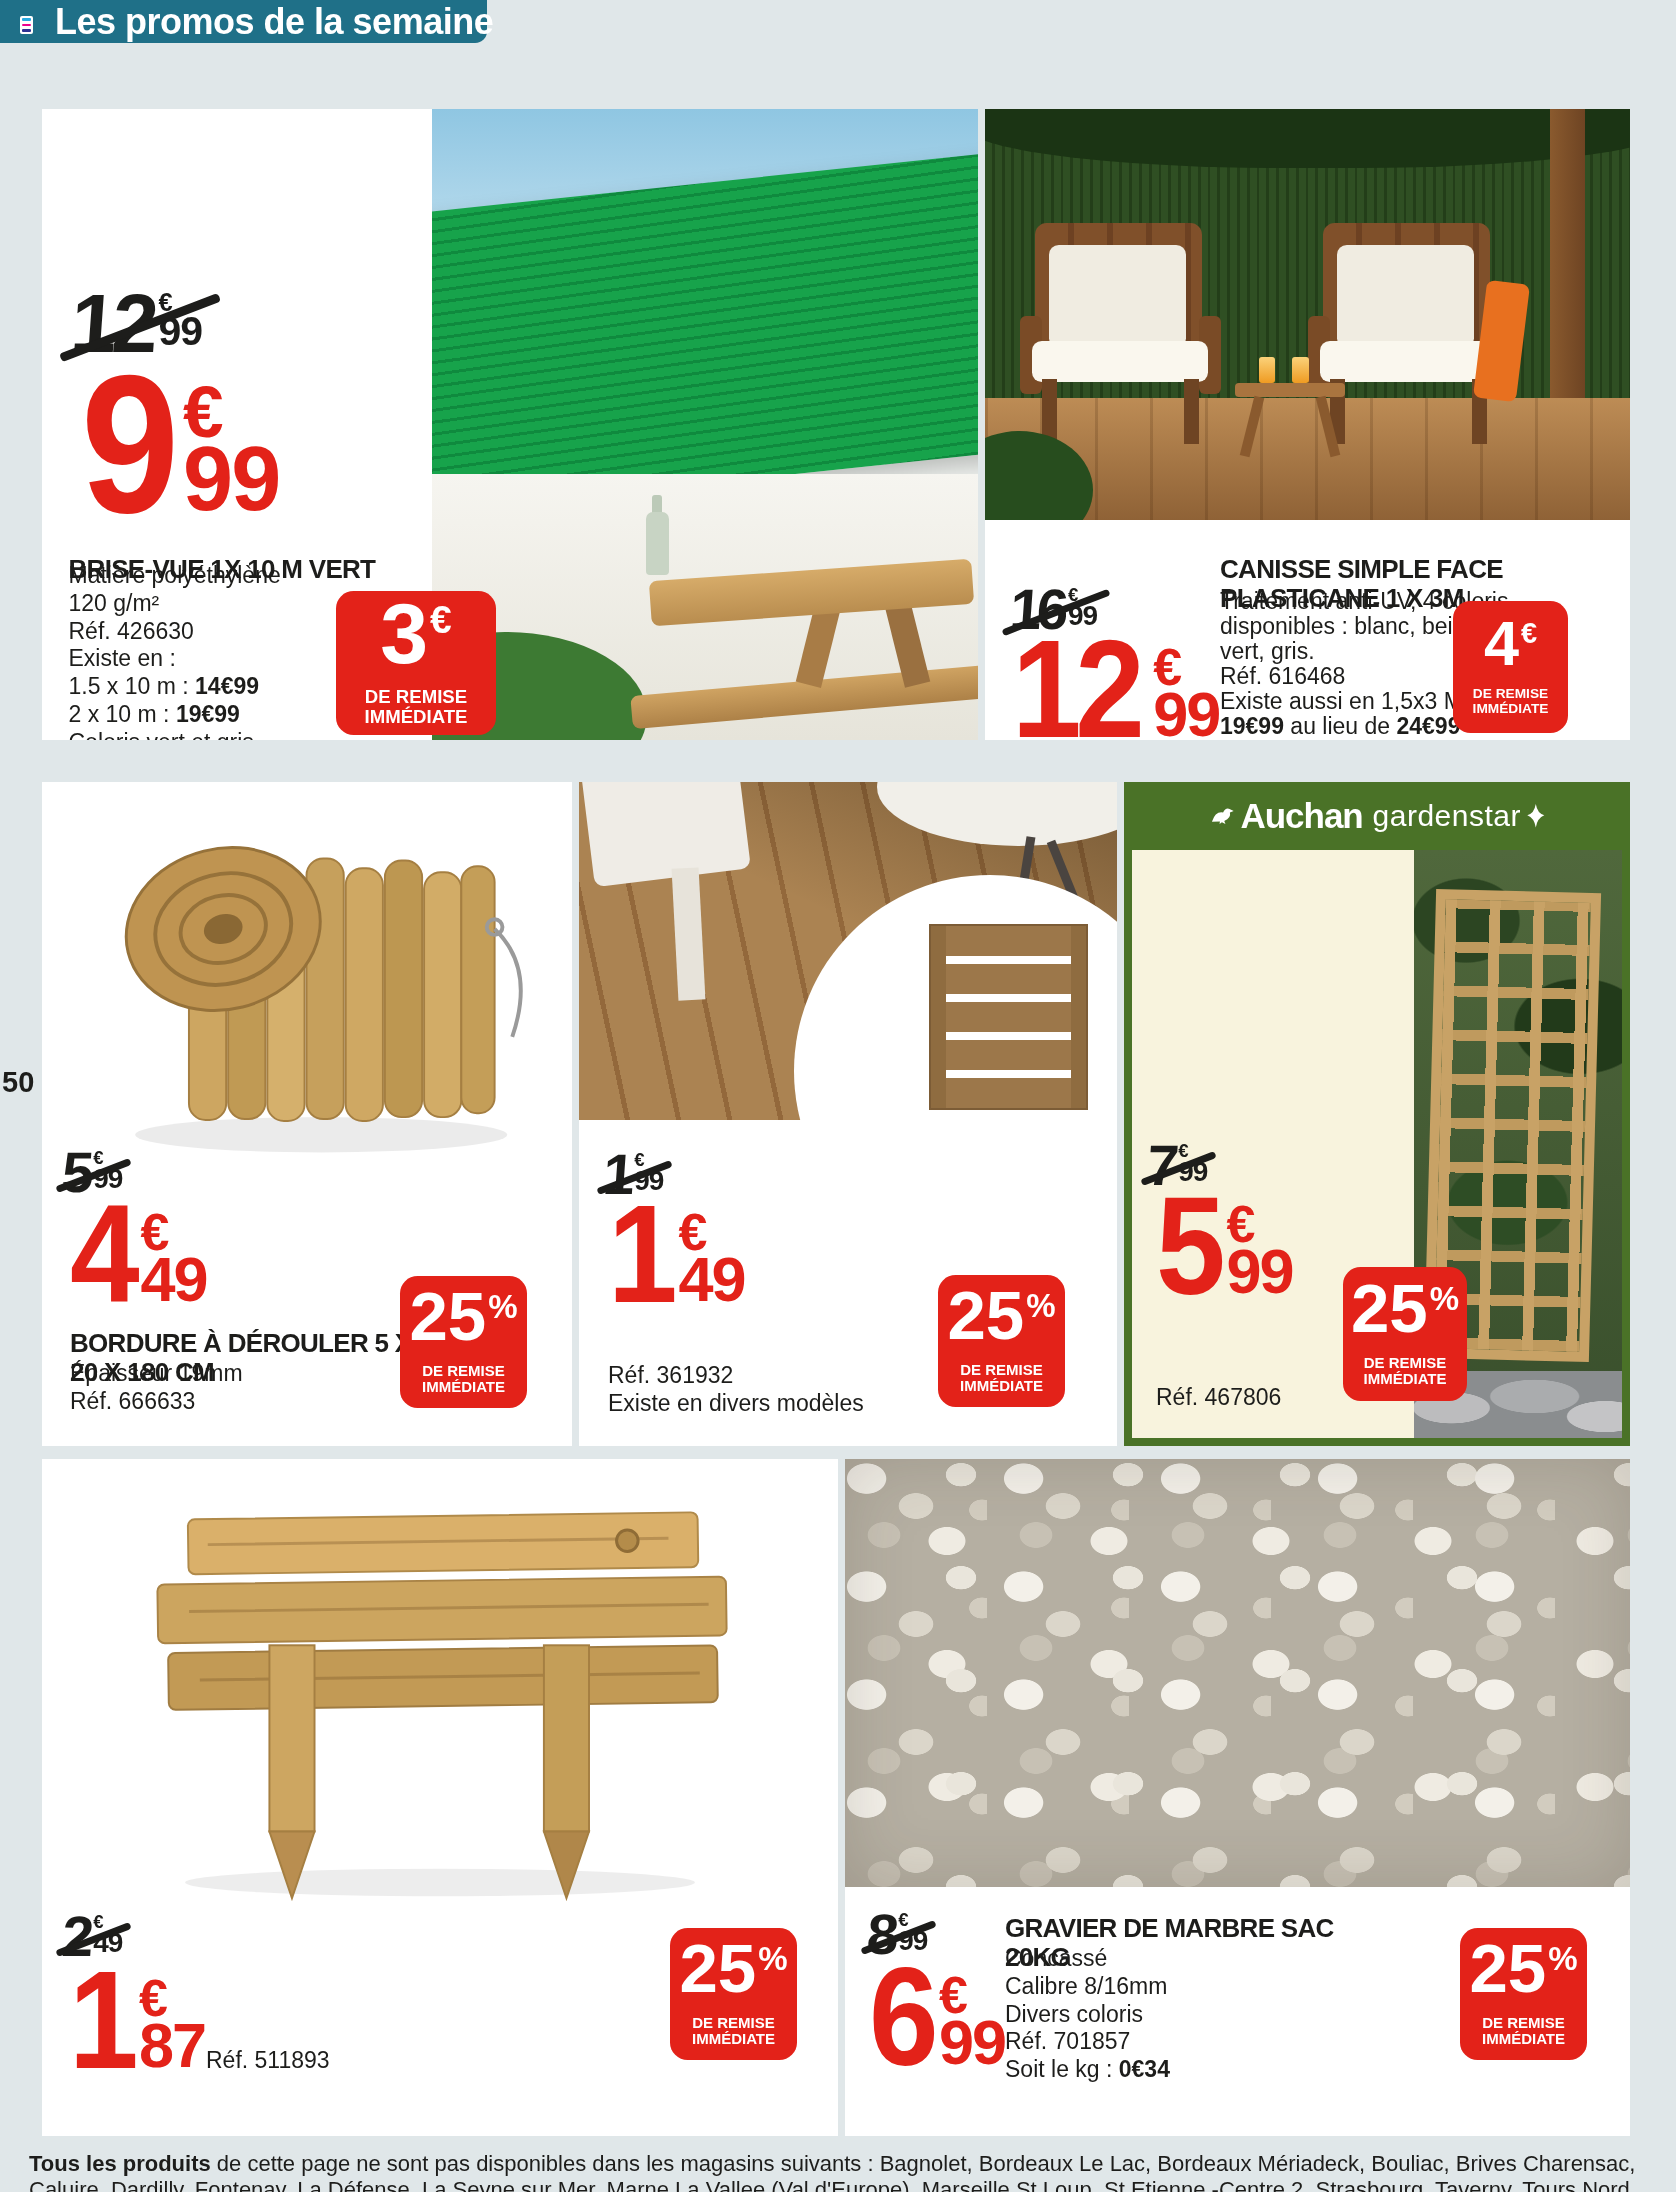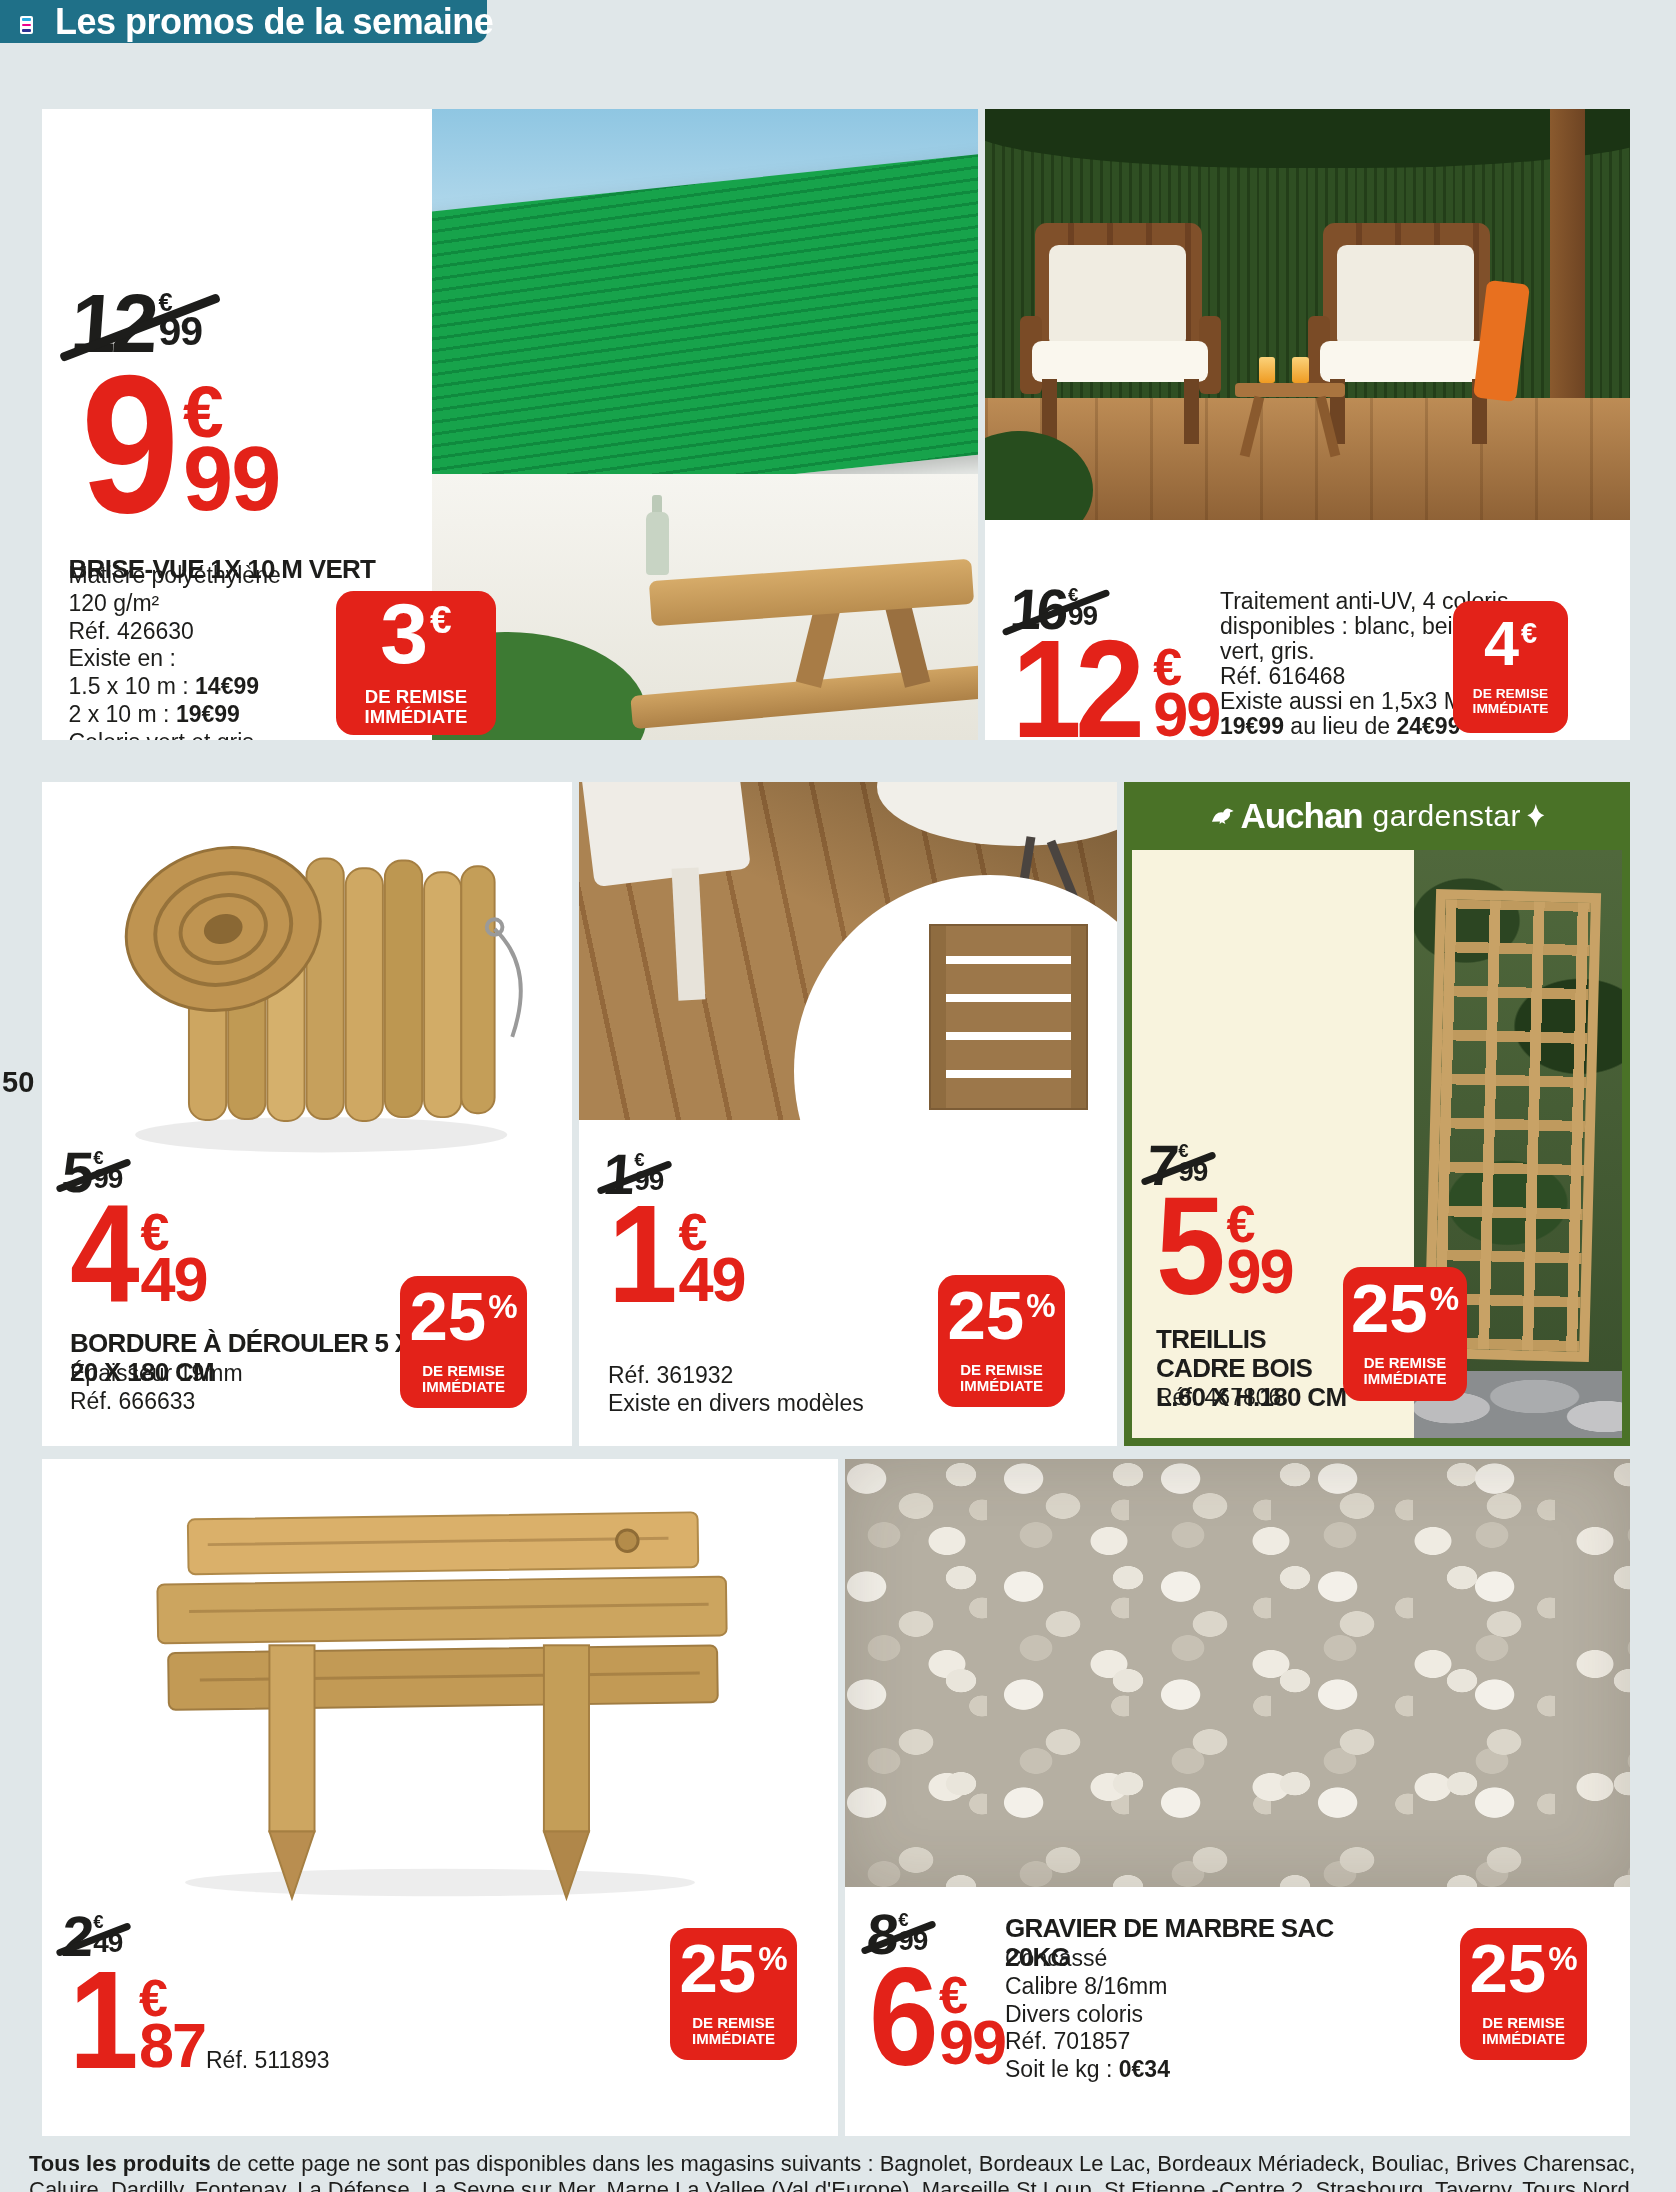--- a/index.html
+++ b/index.html
@@ -251,20 +251,24 @@
       </div>
       <div class="minitable">
         <div class="glass g1"></div>
         <div class="glass g2"></div>
         <div class="mtop"></div>
           <div class="mlegA"></div>
           <div class="mlegB"></div>
       </div>
       <div class="plant"></div>
     </div>
+    <h3 class="ptitle" style="left:235px;top:420px">
+      <span class="tl">CANISSE SIMPLE FACE</span>
+      <span class="tl">PLASTICANE 1 X 3M</span>
+    </h3>
     <div class="old old-md" style="left:24.5px;top:478px">
       <span class="oi">16</span>
       <span class="of">
           <span class="oe">€</span>
           <span class="oc">99</span>
         </span>
       <i class="strike"></i>
     </div>
     <div class="price price-lg" style="left:27.4px;top:528px">
       <span class="pi">12</span>
@@ -411,25 +415,20 @@
         </span>
       <i class="strike"></i>
     </div>
     <div class="price price-lg" style="left:32px;top:412px">
       <span class="pi">5</span>
       <span class="pf">
           <span class="pe">€</span>
           <span class="pc">99</span>
         </span>
     </div>
-    <h3 class="ptitle" style="left:32px;top:517px">
-      <span class="tl">TREILLIS</span>
-      <span class="tl">CADRE BOIS</span>
-      <span class="tl">L.60 X H.180 CM</span>
-    </h3>
     <div class="pdesc" style="left:32px;top:602px">
         <div class="line"><span>Réf. 467806</span></div>
       </div>
     <div class="badge badge-md" style="left:219px;top:485px;width:124px;height:134px">
       <div class="bv">
           <span>25</span>
           <span class="bu">%</span>
         </div>
       <div class="bl"><span>DE REMISE</span><br><span>IMMÉDIATE</span></div>
     </div>

